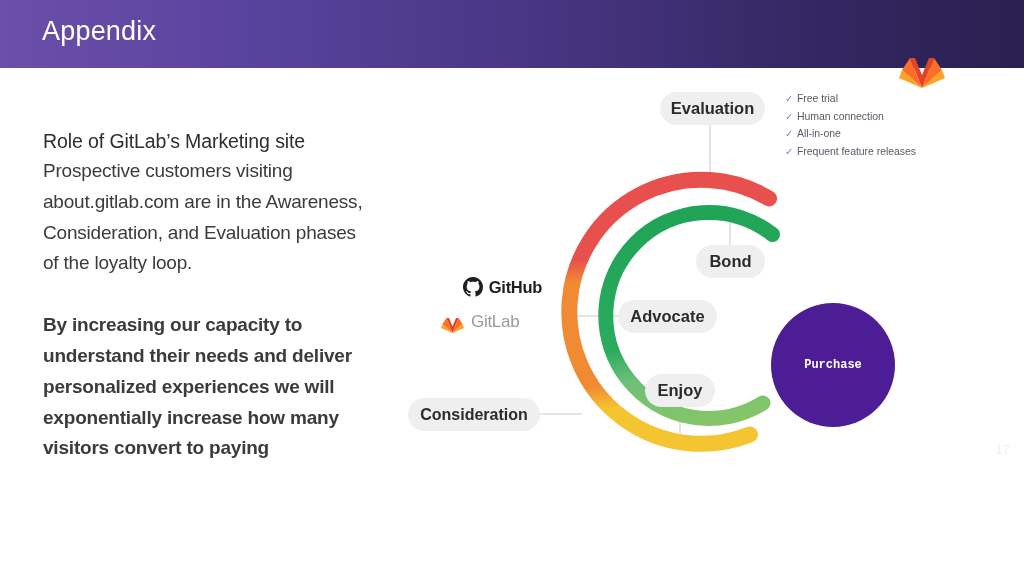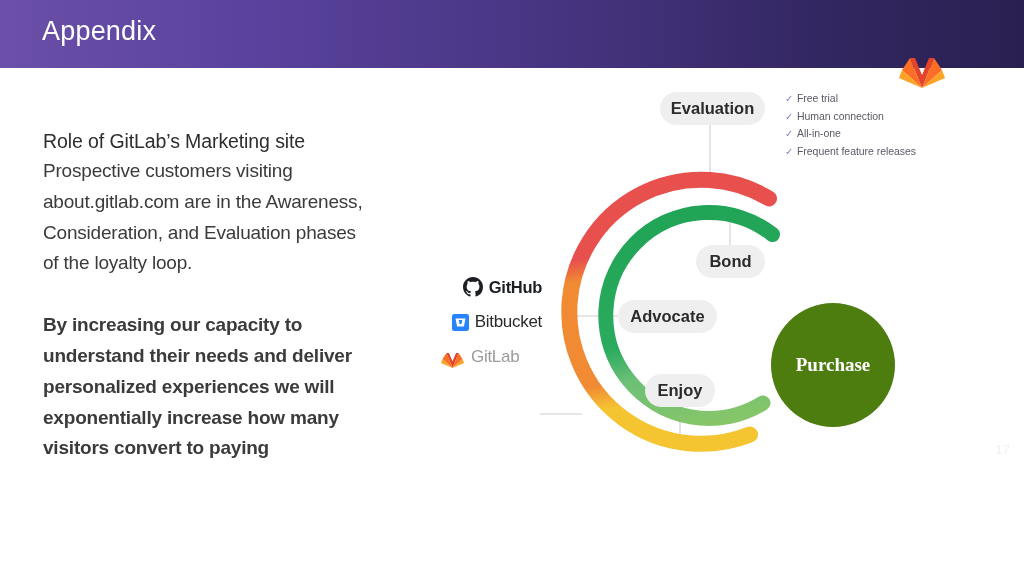--- a/index.html
+++ b/index.html
@@ -50,24 +50,24 @@
   .pill-evaluation{left:276px;top:22px;width:105px;height:33px;font-size:16.5px;}
   .pill-bond{left:312px;top:175px;width:69px;height:33px;font-size:16.5px;}
   .pill-advocate{left:234px;top:230px;width:99px;height:33px;font-size:16.5px;}
   .pill-enjoy{left:261px;top:304px;width:70px;height:33px;font-size:16.5px;}
   .pill-awareness{left:266px;top:448px;width:109px;height:33px;font-size:16.5px;}
   .pill-consideration{left:24px;top:328px;width:132px;height:33px;font-size:16px;}
 
   
   .purchase{
     position:absolute;left:387px;top:233px;width:124px;height:124px;
-    border-radius:50%;background:#4d7c0f;
+    border-radius:50%;background:#4c1d95;
     display:flex;align-items:center;justify-content:center;
-    color:#ffffff;font-size:19px;font-weight:bold;
-    font-family:Liberation Serif, serif;
+    color:#ffffff;font-size:12px;font-weight:bold;
+    font-family:Liberation Mono, monospace;
   }
 
   
   .checklist{position:absolute;left:785px;top:92px;width:170px;}
   .check-row{display:flex;align-items:flex-start;margin-bottom:4.5px;}
   .check-mark{
     color:#8a7cc4;font-size:10px;line-height:13px;width:12px;flex:0 0 12px;
     font-family:"DejaVu Sans", sans-serif;
   }
   .check-label{
@@ -165,20 +165,21 @@
                A 132 132 0 1 0 366.0 364.5" fill="none" stroke="url(#outerGrad)" stroke-width="16" stroke-linecap="round"></path>
 
       <path d="M 388.5 164.5
                A 103 103 0 1 0 379.0 333.0" fill="none" stroke="url(#innerGrad)" stroke-width="15" stroke-linecap="round"></path>
     </svg>
 
     <div class="pill pill-evaluation">Evaluation</div>
     <div class="pill pill-bond">Bond</div>
     <div class="pill pill-advocate">Advocate</div>
     <div class="pill pill-enjoy">Enjoy</div>
+    <div class="pill pill-consideration">Consideration</div>
 
     <div class="purchase">Purchase</div>
   </div>
 
   <div class="checklist">
     <div class="check-row">
       <span class="check-mark">✓</span>
       <span class="check-label">Free trial</span>
     </div>
     <div class="check-row">
@@ -197,27 +198,20 @@
 
   <div class="brands">
 
     <div class="brand-row github">
       <svg class="brand-icon" width="20" height="20" viewBox="0 0 16 16">
         <path fill="#1b1f23" d="M8 0C3.58 0 0 3.58 0 8c0 3.54 2.29 6.53 5.47 7.59.4.07.55-.17.55-.38 0-.19-.01-.82-.01-1.49-2.01.37-2.53-.49-2.69-.94-.09-.23-.48-.94-.82-1.13-.28-.15-.68-.52-.01-.53.63-.01 1.08.58 1.23.82.72 1.21 1.87.87 2.33.66.07-.52.28-.87.51-1.07-1.78-.2-3.64-.89-3.64-3.95 0-.87.31-1.59.82-2.15-.08-.2-.36-1.02.08-2.12 0 0 .67-.21 2.2.82.64-.18 1.32-.27 2-.27.68 0 1.36.09 2 .27 1.53-1.04 2.2-.82 2.2-.82.44 1.1.16 1.92.08 2.12.51.56.82 1.27.82 2.15 0 3.07-1.87 3.75-3.65 3.95.29.25.54.73.54 1.48 0 1.07-.01 1.93-.01 2.2 0 .21.15.46.55.38A8.01 8.01 0 0 0 16 8c0-4.42-3.58-8-8-8z"></path>
       </svg>
       <span class="brand-name github">GitHub</span>
     </div>
 
-    <div class="brand-row bitbucket">
-      <svg class="brand-icon" width="17" height="17" viewBox="0 0 16 16">
-        <rect x="0" y="0" width="16" height="16" rx="2.2" fill="#2684ff"></rect>
-        <path fill="#ffffff" d="M3.3 4.2h9.4l-1.5 7.6H4.8L3.3 4.2zm3.05 1.55.72 3.6h1.9l.72-3.6H6.35z"></path>
-      </svg>
-      <span class="brand-name bitbucket">Bitbucket</span>
-    </div>
 
     <div class="brand-row gitlab">
       <svg class="brand-icon" width="25" height="23" viewBox="0 0 50 46">
         <path d="M25 44 L13 14 L18 14 L25 31 L32 14 L37 14 Z" fill="#e24329"></path>
         <path d="M25 44 L13 14 L5 26 Z" fill="#fc6d26"></path>
         <path d="M25 44 L37 14 L45 26 Z" fill="#fc6d26"></path>
         <path d="M5 26 L2 34 L25 44 Z" fill="#fca326"></path>
         <path d="M45 26 L48 34 L25 44 Z" fill="#fca326"></path>
       </svg>
       <span class="brand-name gitlab">GitLab</span>

